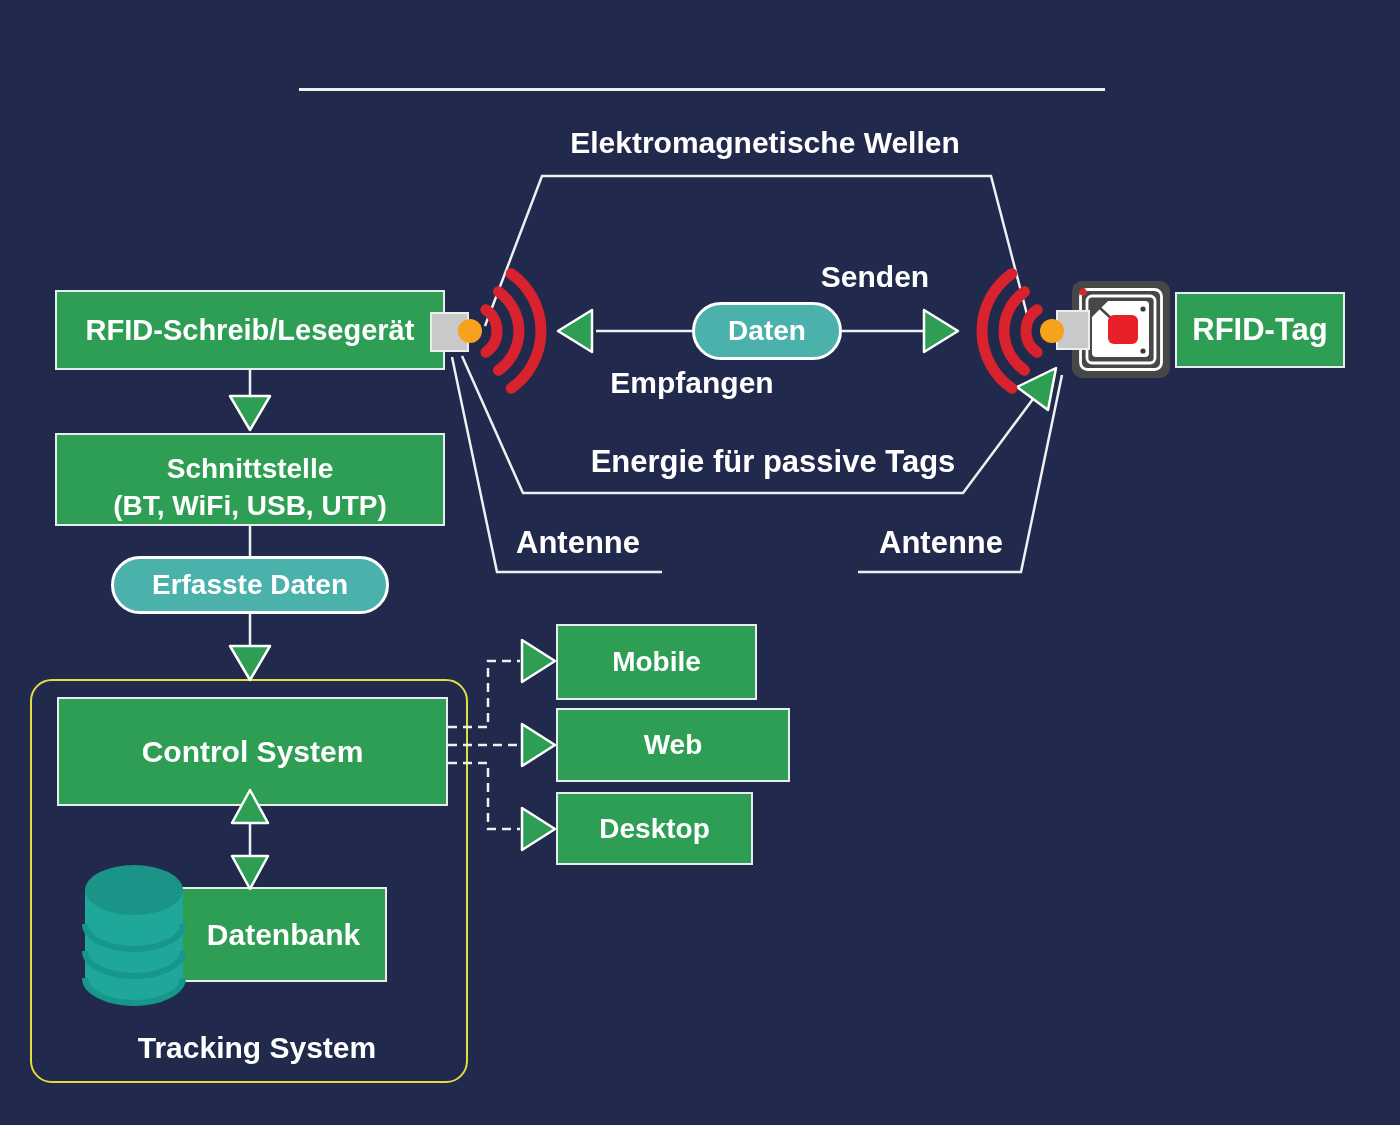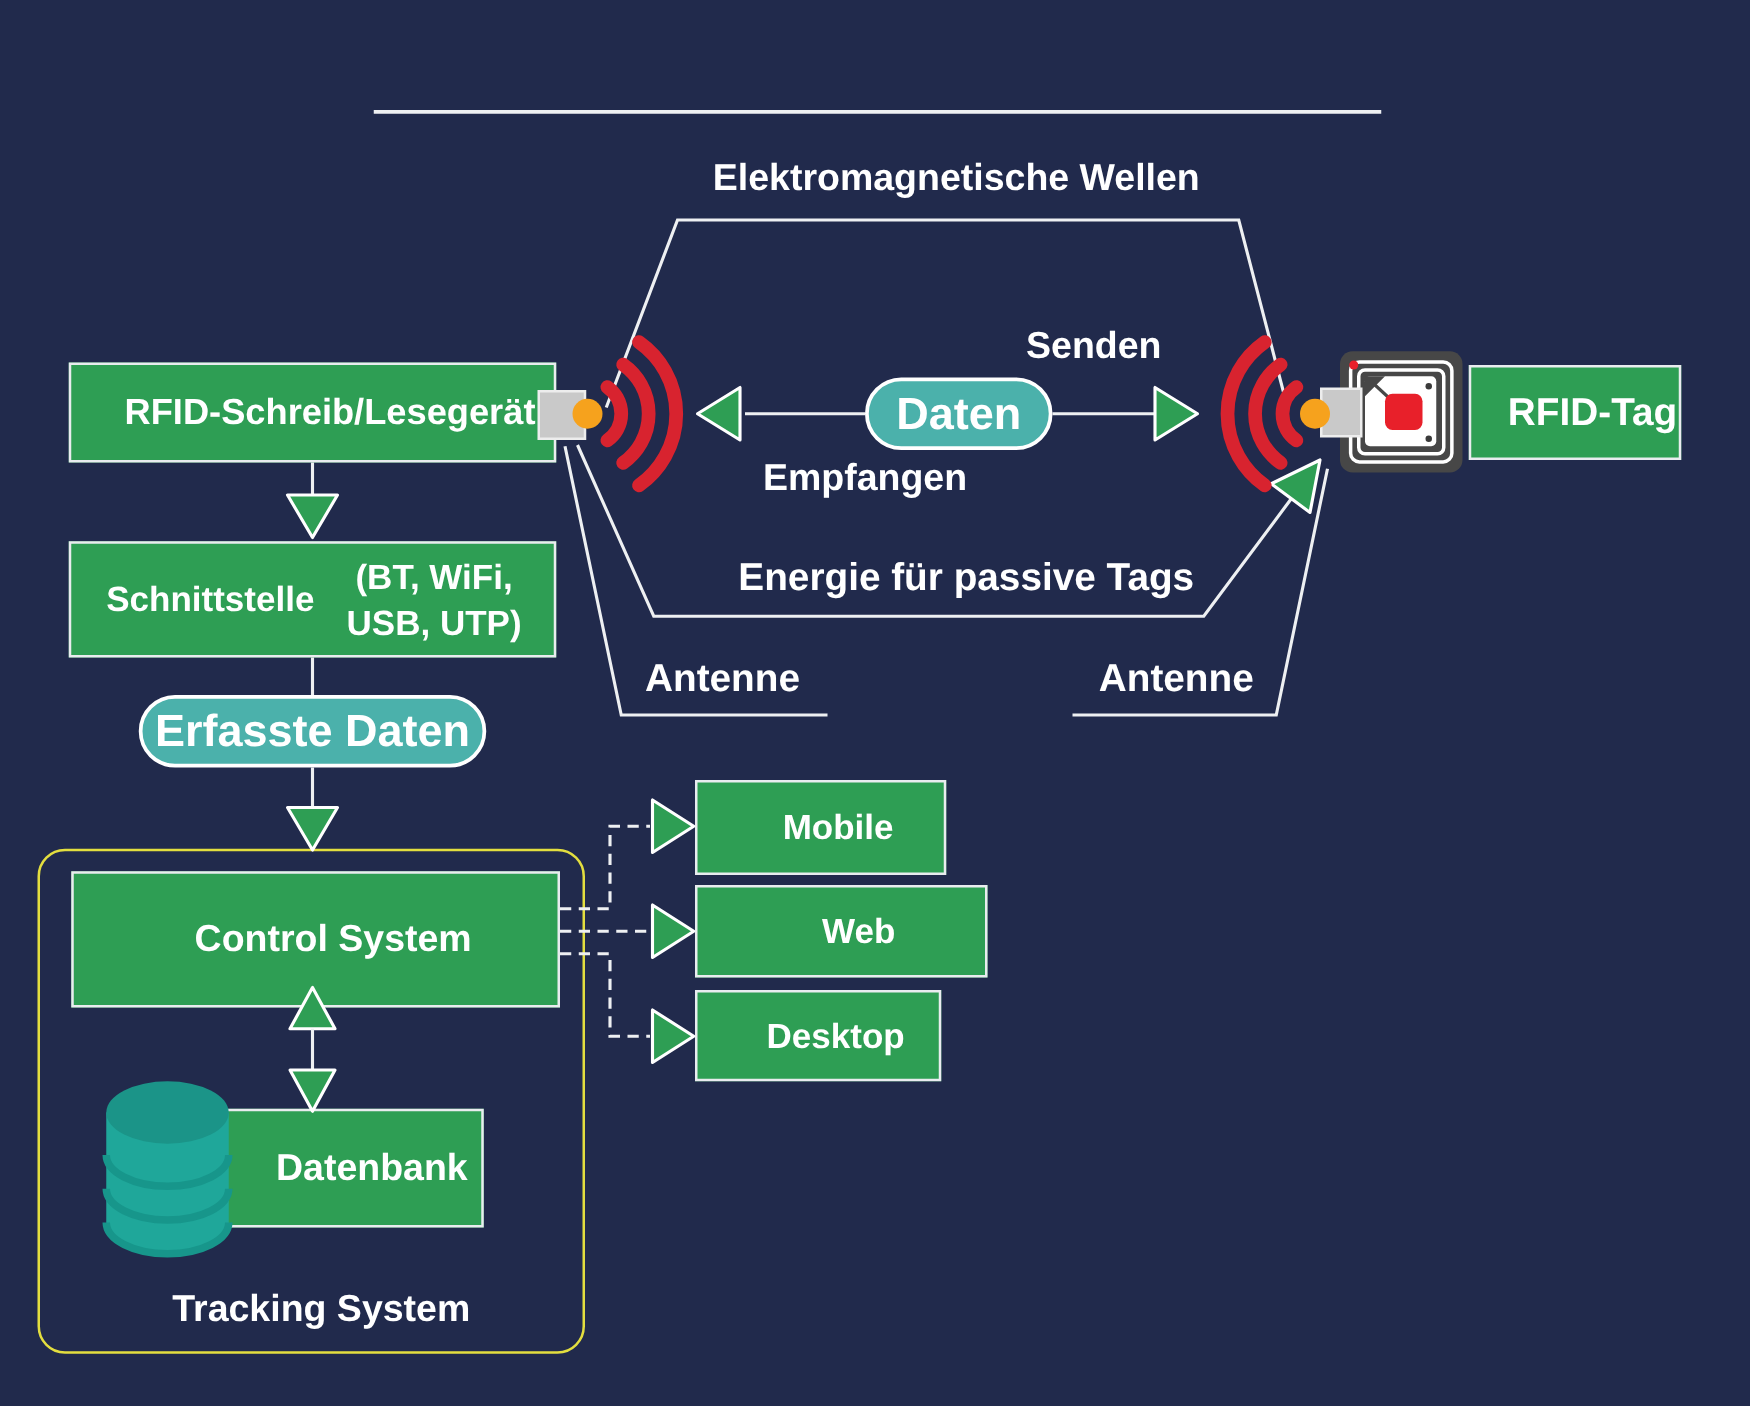--- a/index.html
+++ b/index.html
@@ -17,33 +17,33 @@
   .lbl-senden{left:875px;top:260px;}
   .lbl-empfangen{left:692px;top:366px;}
   .lbl-energie{left:773px;top:444px;font-size:31px;}
   .lbl-antenne-l{left:578px;top:525px;font-size:31px;}
   .lbl-antenne-r{left:941px;top:525px;font-size:31px;}
   .lbl-tracking{left:257px;top:1031px;}
 
   
   .node{position:absolute;display:flex;align-items:center;justify-content:center;text-align:center;
         background:var(--green,#2e9e54);border:2px solid #e9ecef;color:var(--text,#fff);
-        font-weight:bold;font-size:29px;padding-left:28px;}
+        font-weight:bold;font-size:29px;}
   .n-reader{left:55px;top:290px;width:390px;height:80px;}
-  .n-schnittstelle{left:55px;top:433px;width:390px;height:93px;flex-direction:row;font-size:28px;line-height:37px;}
+  .n-schnittstelle{left:55px;top:433px;width:390px;height:93px;flex-direction:column;font-size:28px;line-height:37px;justify-content:flex-end;}
   .n-control{left:57px;top:697px;width:391px;height:109px;font-size:30px;}
   .n-datenbank{left:180px;top:887px;width:207px;height:95px;font-size:30px;}
   .n-mobile{left:556px;top:624px;width:201px;height:76px;font-size:28px;}
   .n-web{left:556px;top:708px;width:234px;height:74px;font-size:28px;}
   .n-desktop{left:556px;top:792px;width:197px;height:73px;font-size:28px;}
   .n-tag{left:1175px;top:292px;width:170px;height:76px;font-size:31px;}
 
   .pill{position:absolute;display:flex;align-items:center;justify-content:center;
         background:var(--teal,#4bb1ab);border:3px solid #fff;border-radius:30px;
-        color:var(--text,#fff);font-weight:bold;font-size:36px;}
+        color:var(--text,#fff);font-weight:bold;font-size:28px;}
   .p-daten{left:692px;top:302px;width:150px;height:58px;}
   .p-erfasste{left:111px;top:556px;width:278px;height:58px;}
 
   .tracking-container{position:absolute;left:30px;top:679px;width:438px;height:404px;
         border:2.5px solid var(--yellow,#e3de3f);border-radius:22px;background:transparent;}
 
   
   .overlay{position:absolute;left:0;top:0;width:1400px;height:1125px;pointer-events:none;}
   .ln{stroke:var(--line,#eef0f2);stroke-width:2.5;fill:none;}
   .dash{stroke:var(--line,#eef0f2);stroke-width:2.5;fill:none;stroke-dasharray:9 6;}

